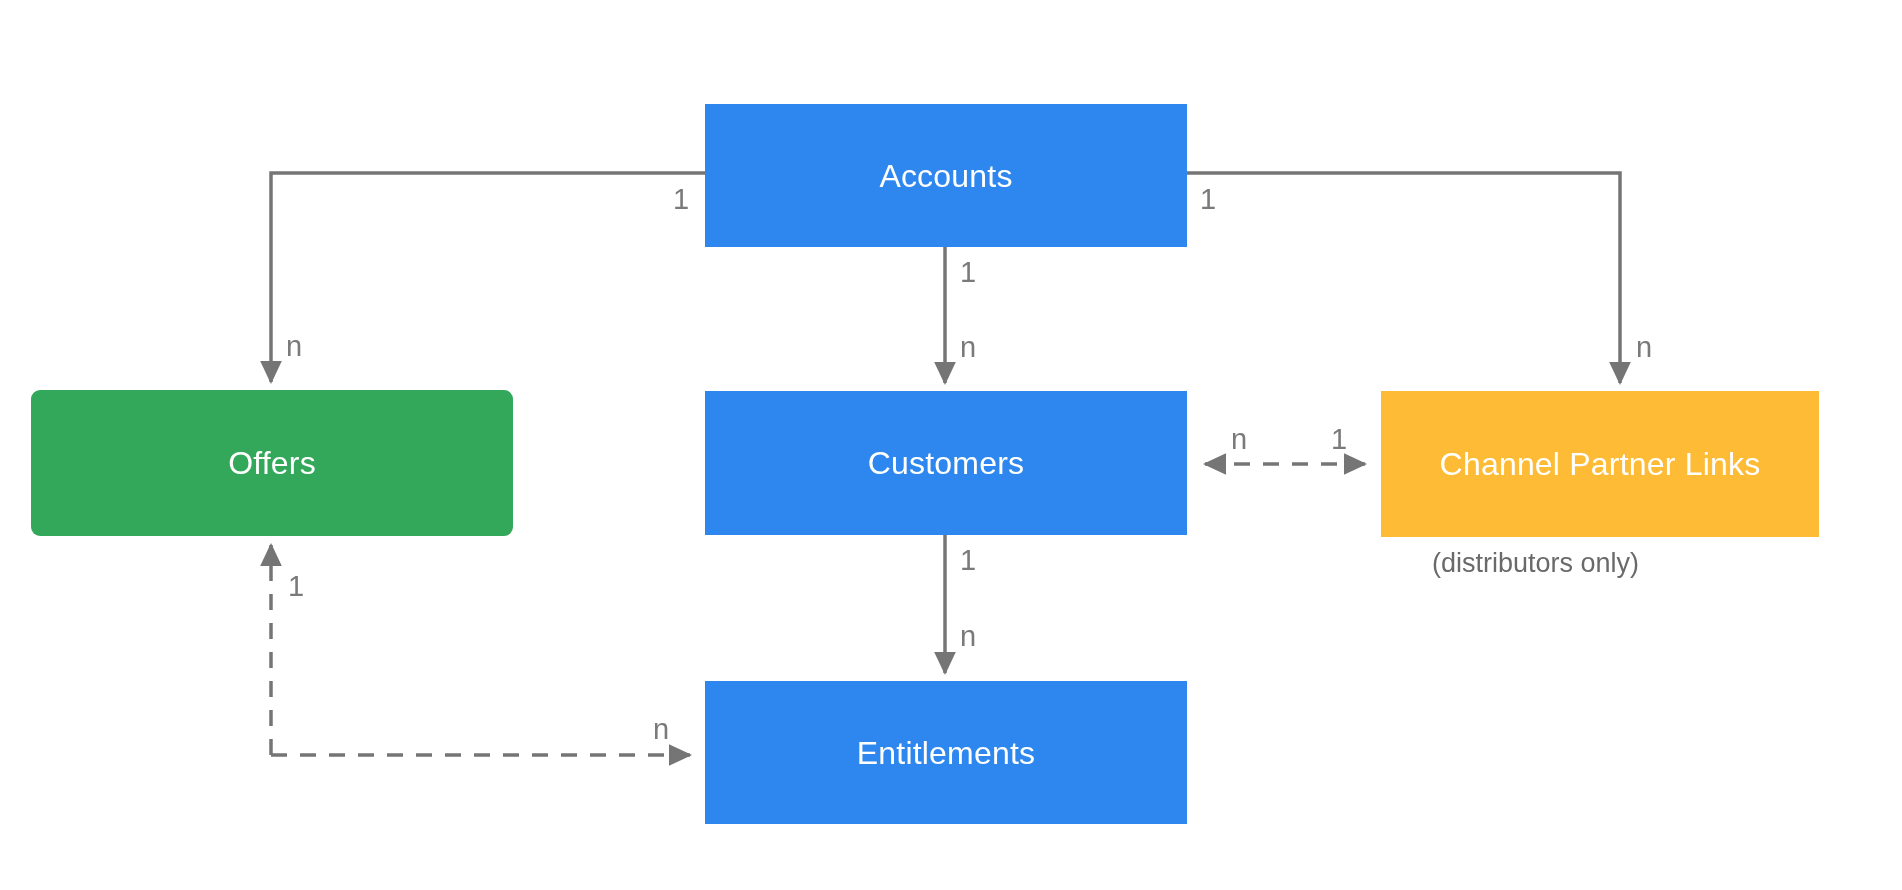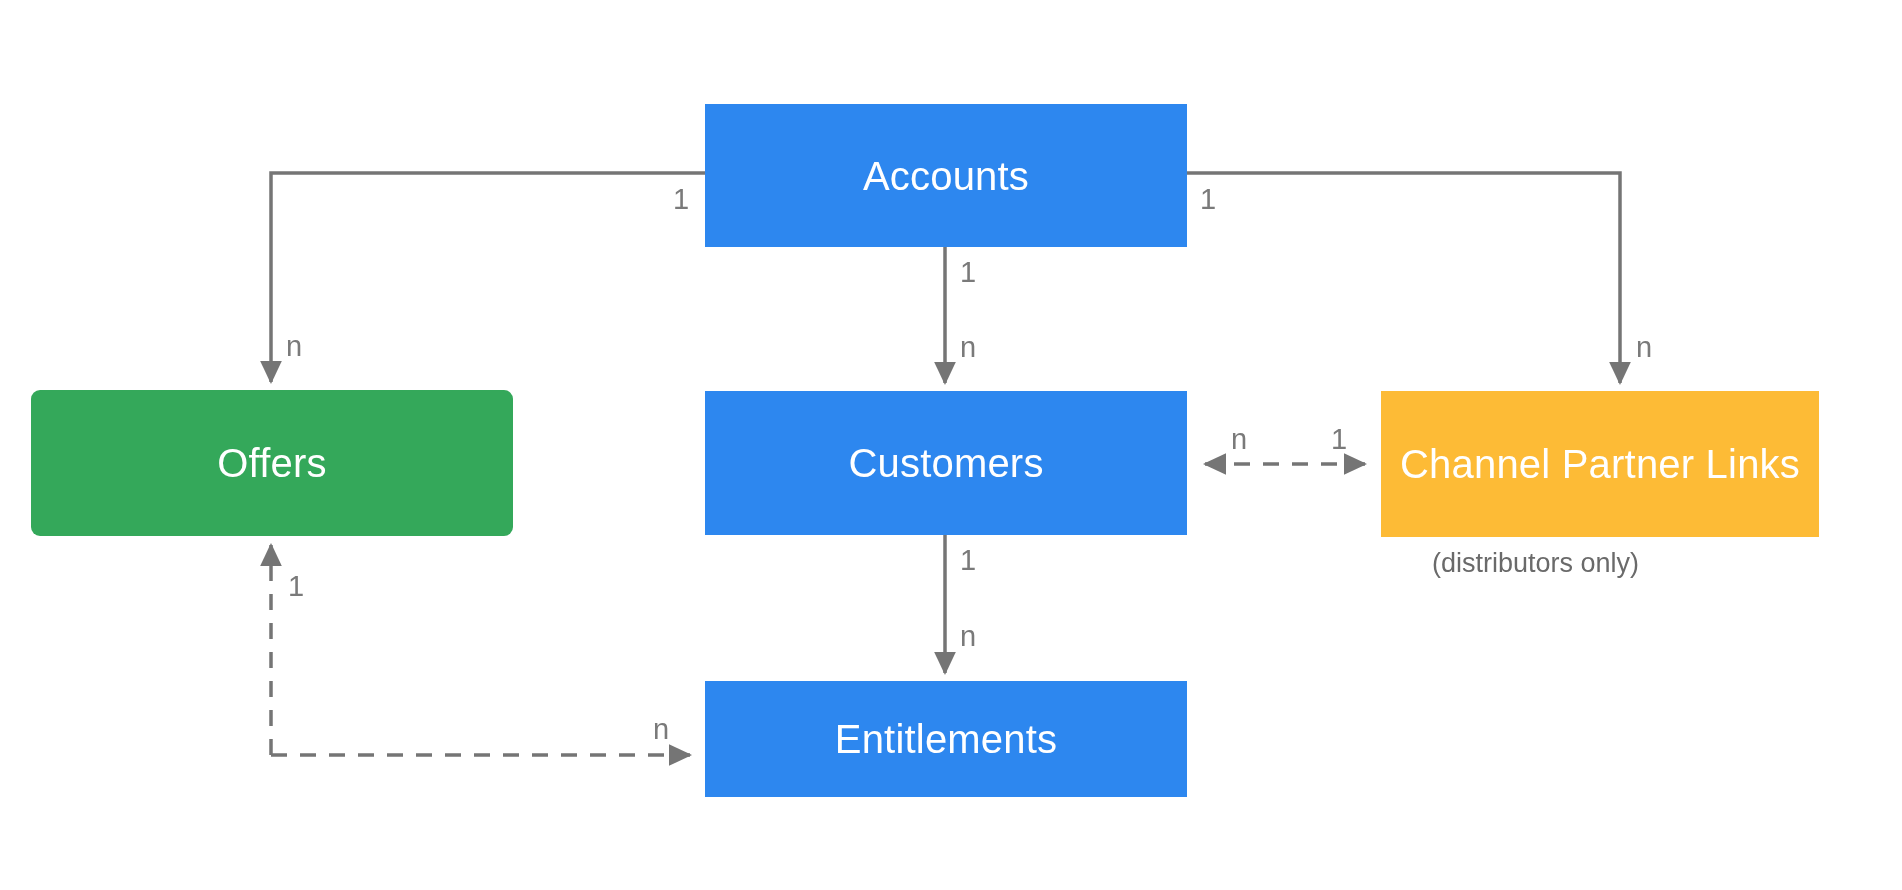--- a/index.html
+++ b/index.html
@@ -24,31 +24,31 @@
     width: 1902px;
     height: 890px;
   }
   .node {
     position: absolute;
     display: flex;
     align-items: center;
     justify-content: center;
     box-sizing: border-box;
     color: #ffffff;
-    font-size: 40px;
+    font-size: 32px;
     font-weight: 400;
     letter-spacing: 0.2px;
     line-height: 1;
     z-index: 2;
   }
   .node-accounts   { left: 705px;  top: 104px; width: 482px; height: 143px; background: #2d87ef; }
   .node-offers     { left: 31px;   top: 390px; width: 482px; height: 146px; background: #34a85a; border-radius: 9px; }
   .node-customers  { left: 705px;  top: 391px; width: 482px; height: 144px; background: #2d87ef; text-align: center; }
   .node-cpl        { left: 1381px; top: 391px; width: 438px; height: 146px; background: #fdbb36; }
-  .node-entitle    { left: 705px;  top: 681px; width: 482px; height: 116px; background: #2d87ef; }
+  .node-entitle    { left: 705px;  top: 681px; width: 482px; height: 143px; background: #2d87ef; }
 
   .caption {
     position: absolute;
     color: #6a6a6a;
     font-size: 27px;
     line-height: 1;
     white-space: nowrap;
     z-index: 2;
   }
   .caption-cpl { left: 1432px; top: 550px; width: 490px; text-align: left; }

